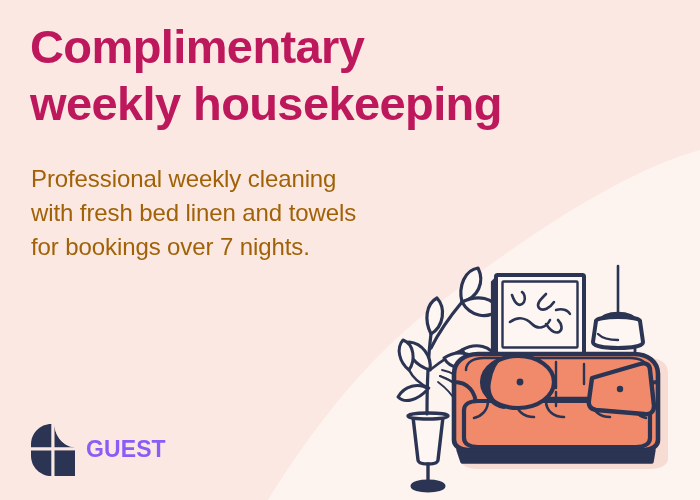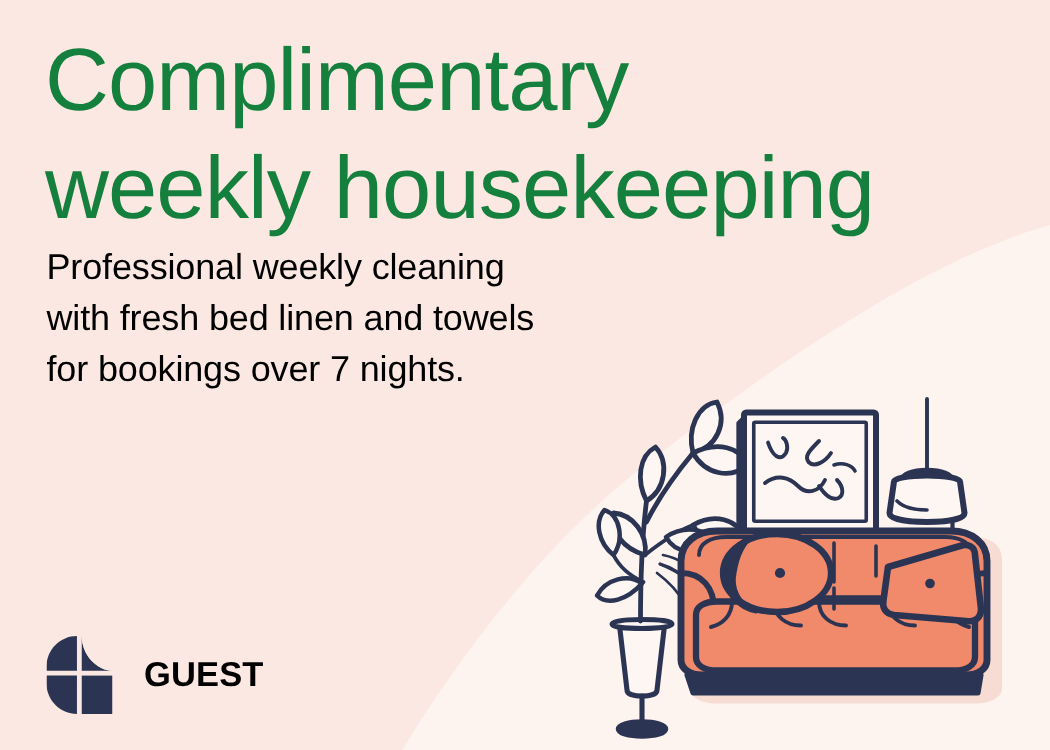--- a/index.html
+++ b/index.html
@@ -25,59 +25,58 @@
     height: 500px;
     pointer-events: none;
   }
 
   
   #headline {
     position: absolute;
     left: 30px;
     top: 18px;
     width: 600px;
-    color: #15803d;
-    font-size: 59px;
+    color: #be185d;
+    font-size: 47px;
     line-height: 1.22;
-    font-weight: 400;
+    font-weight: 700;
     letter-spacing: -0.6px;
     white-space: pre-line;
   }
   #subcopy {
     position: absolute;
     left: 31px;
     top: 162px;
     width: 420px;
-    color: #000000;
+    color: #a16207;
     font-size: 24px;
     line-height: 1.42;
     font-weight: 400;
     letter-spacing: -0.1px;
     white-space: pre-line;
   }
 
   
   #logo {
     position: absolute;
     left: 31px;
     top: 424px;
     display: flex;
     align-items: center;
     gap: 11px;
   }
   #logo-mark { display: block; }
   #logo-words {
     display: flex;
     flex-direction: column;
-    color: #000000;
+    color: #8b5cf6;
     font-size: 23px;
     font-weight: 700;
     line-height: 1.04;
     letter-spacing: 0.1px;
-    margin-left: 10px;
   }
 
   
   #illustration {
     position: absolute;
     left: 396px;
     top: 258px;
     width: 304px;
     height: 242px;
   }

